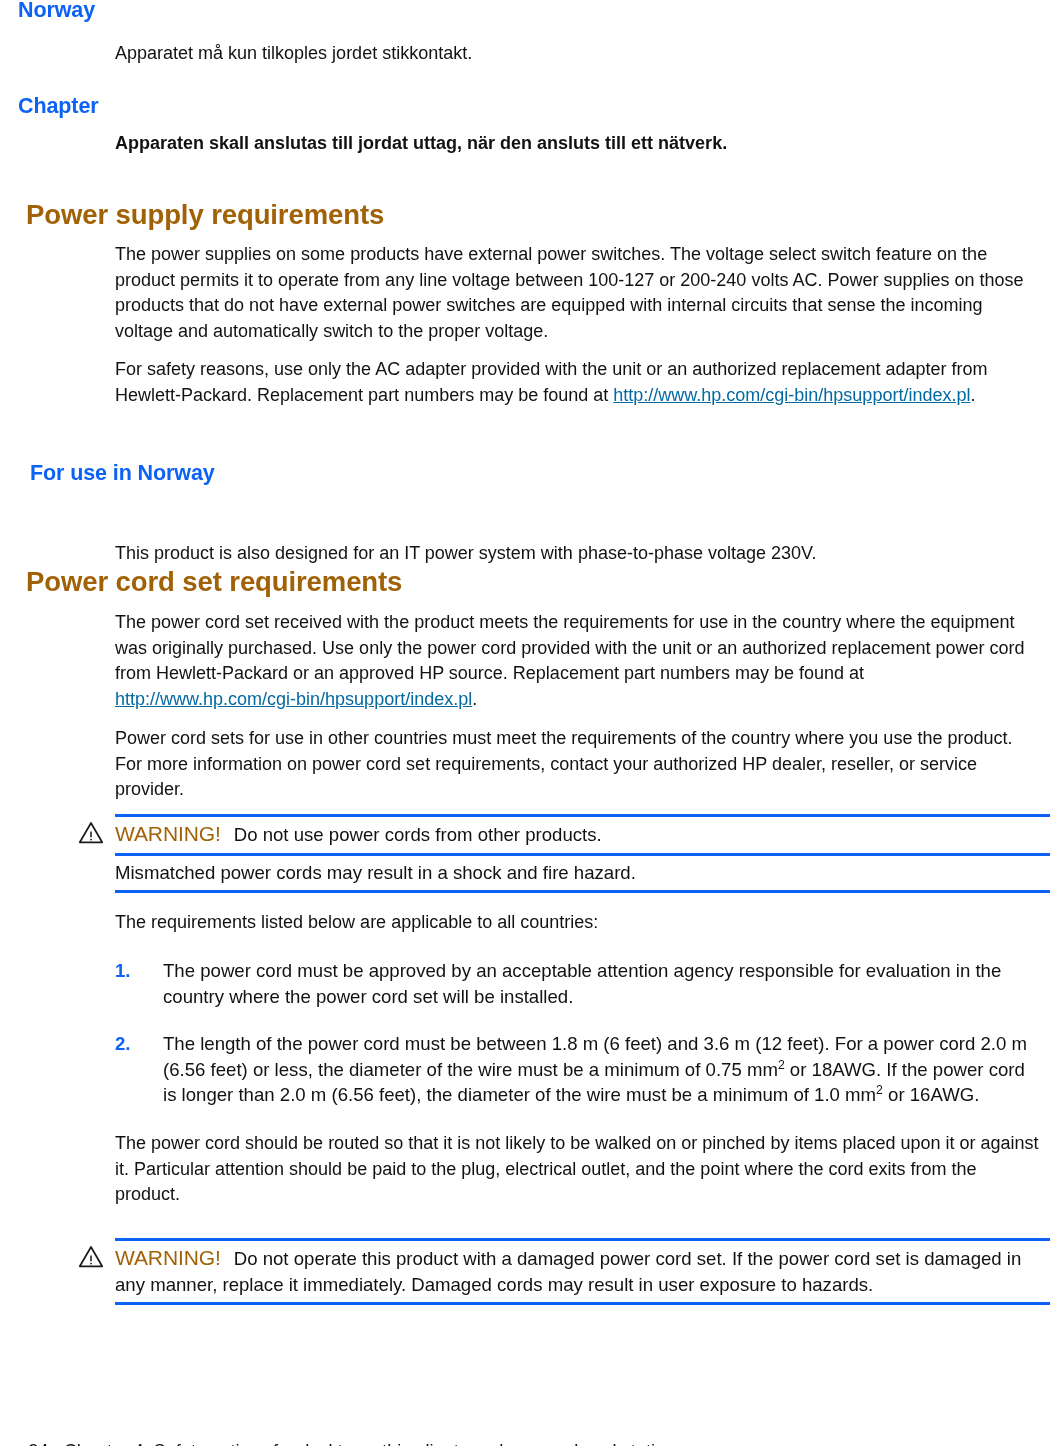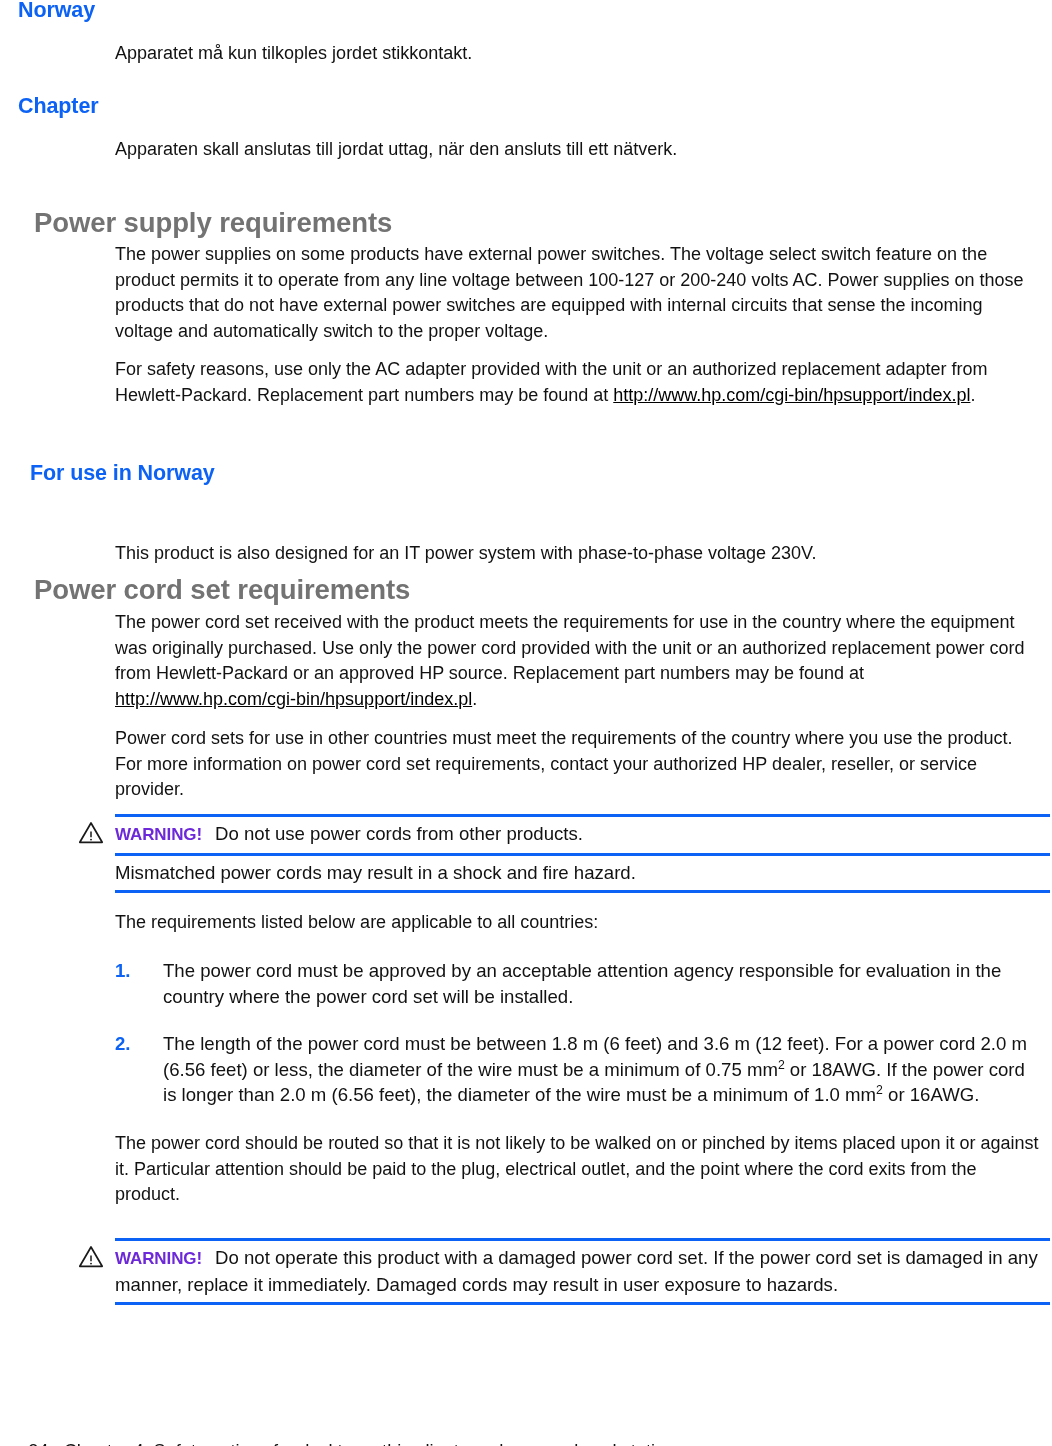--- a/index.html
+++ b/index.html
@@ -25,24 +25,24 @@
   }
   .content {
     position: absolute;
     left: 0;
     top: 0;
     width: 1052px;
   }
 
   
   h2.h-major {
-    color: #737373;
+    color: #a16207;
     font-size: 27.5px;
     font-weight: bold;
-    margin: 16px;
+    margin: 8px;
     padding: 0;
     line-height: 1.12;
     letter-spacing: -0.1px;
   }
   h3.h-minor {
     color: #0B62F4;
     font-size: 21.5px;
     font-weight: bold;
     margin: 0;
     padding: 0;
@@ -52,21 +52,21 @@
 
   
   p.body {
     font-size: 18px;
     line-height: 25.6px;
     margin: 0;
     color: #121212;
   }
 
   a.link {
-    color: #000000;
+    color: #0369a1;
     text-decoration: underline;
   }
 
   
   .olist {
     margin: 0;
     padding: 0;
     list-style: none;
   }
   .olist li {
@@ -96,23 +96,23 @@
     width: 100%;
   }
   .warning .wbody {
     position: relative;
     padding: 4px 0 5px 0;
     font-size: 18.6px;
     line-height: 25.6px;
     color: #121212;
   }
   .warning .wlabel {
-    color: #6d28d9;
-    font-weight: bold;
-    font-size: 17px;
+    color: #a16207;
+    font-weight: normal;
+    font-size: 21px;
     letter-spacing: -0.1px;
   }
   .warning .wgap { display: inline-block; width: 13px; }
   .warn-icon {
     position: absolute;
     left: -37px;
     top: 4px;
     width: 26px;
     height: 23px;
   }
@@ -139,21 +139,21 @@
     <div style="position:absolute; left:18px; top:-2px; width:1016px;">
       <h3 class="h-minor">Norway</h3>
     </div>
     <div style="position:absolute; left:115px; top:41px; width:905px;">
       <p class="body">Apparatet må kun tilkoples jordet stikkontakt.</p>
     </div>
 
     <div style="position:absolute; left:18px; top:94px; width:1016px;">
       <h3 class="h-minor">Chapter</h3>
     </div>
-    <div style="position:absolute; left:115px; top:137px; width:905px;">
+    <div style="position:absolute; left:115px; top:131px; width:905px;font-weight:bold;">
       <p class="body">Apparaten skall anslutas till jordat uttag, när den ansluts till ett nätverk.</p>
     </div>
 
     <div style="position:absolute; left:18px; top:192px; width:1016px;">
       <h2 class="h-major">Power supply requirements</h2>
     </div>
     <div style="position:absolute; left:115px; top:242px; width:916px;">
       <p class="body">The power supplies on some products have external power switches. The voltage select switch feature on the product permits it to operate from any line voltage between 100-127 or 200-240 volts AC. Power supplies on those products that do not have external power switches are equipped with internal circuits that sense the incoming voltage and automatically switch to the proper voltage.</p>
     </div>
     <div style="position:absolute; left:115px; top:357px; width:916px;">

